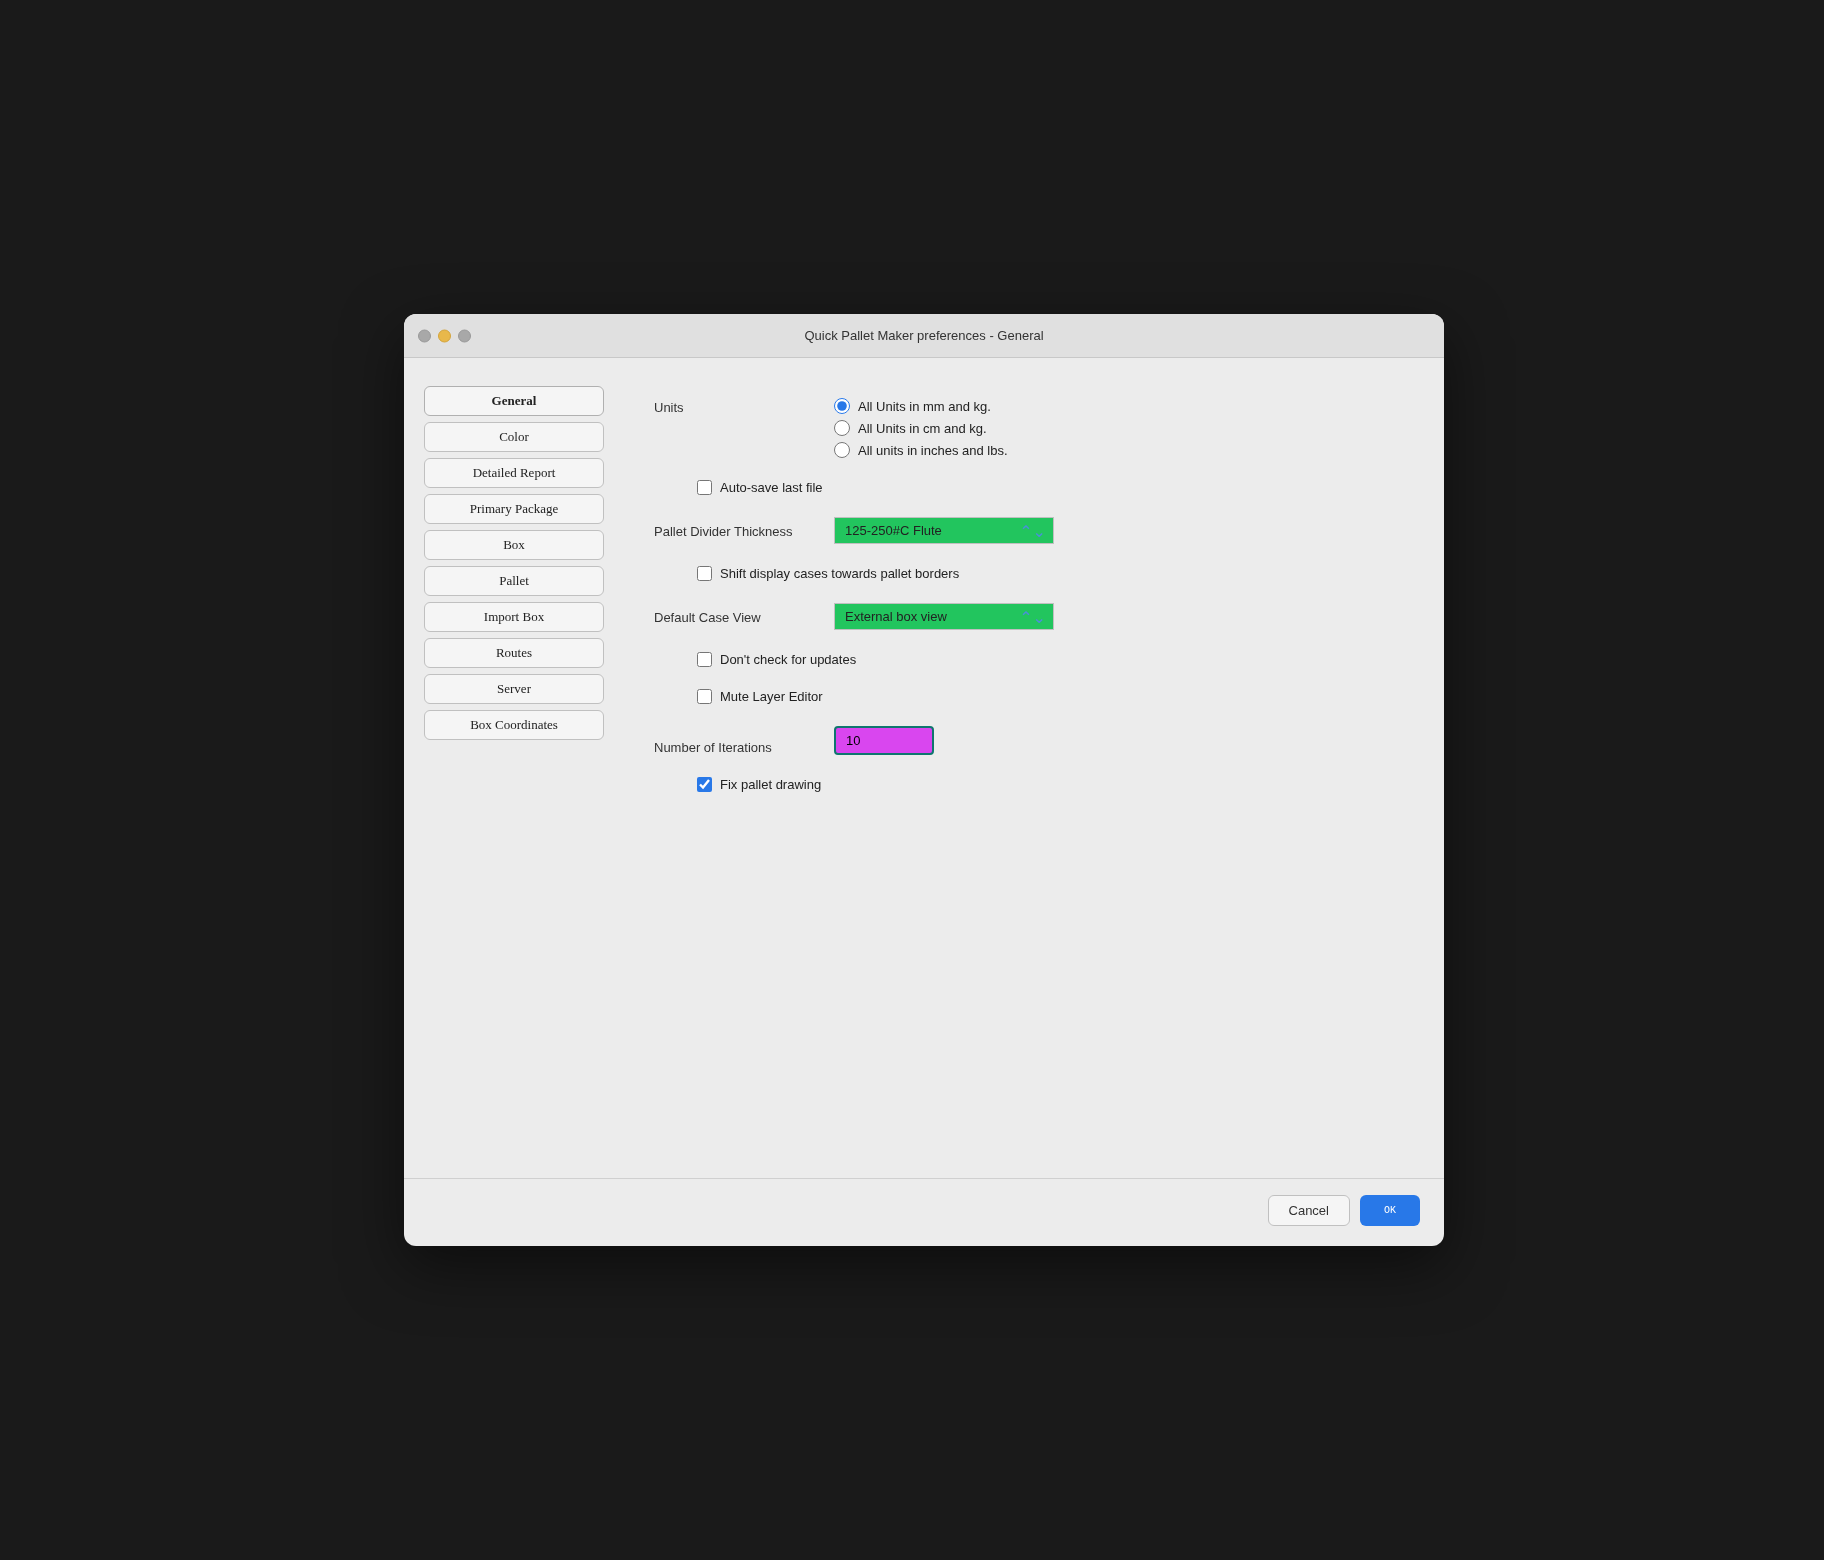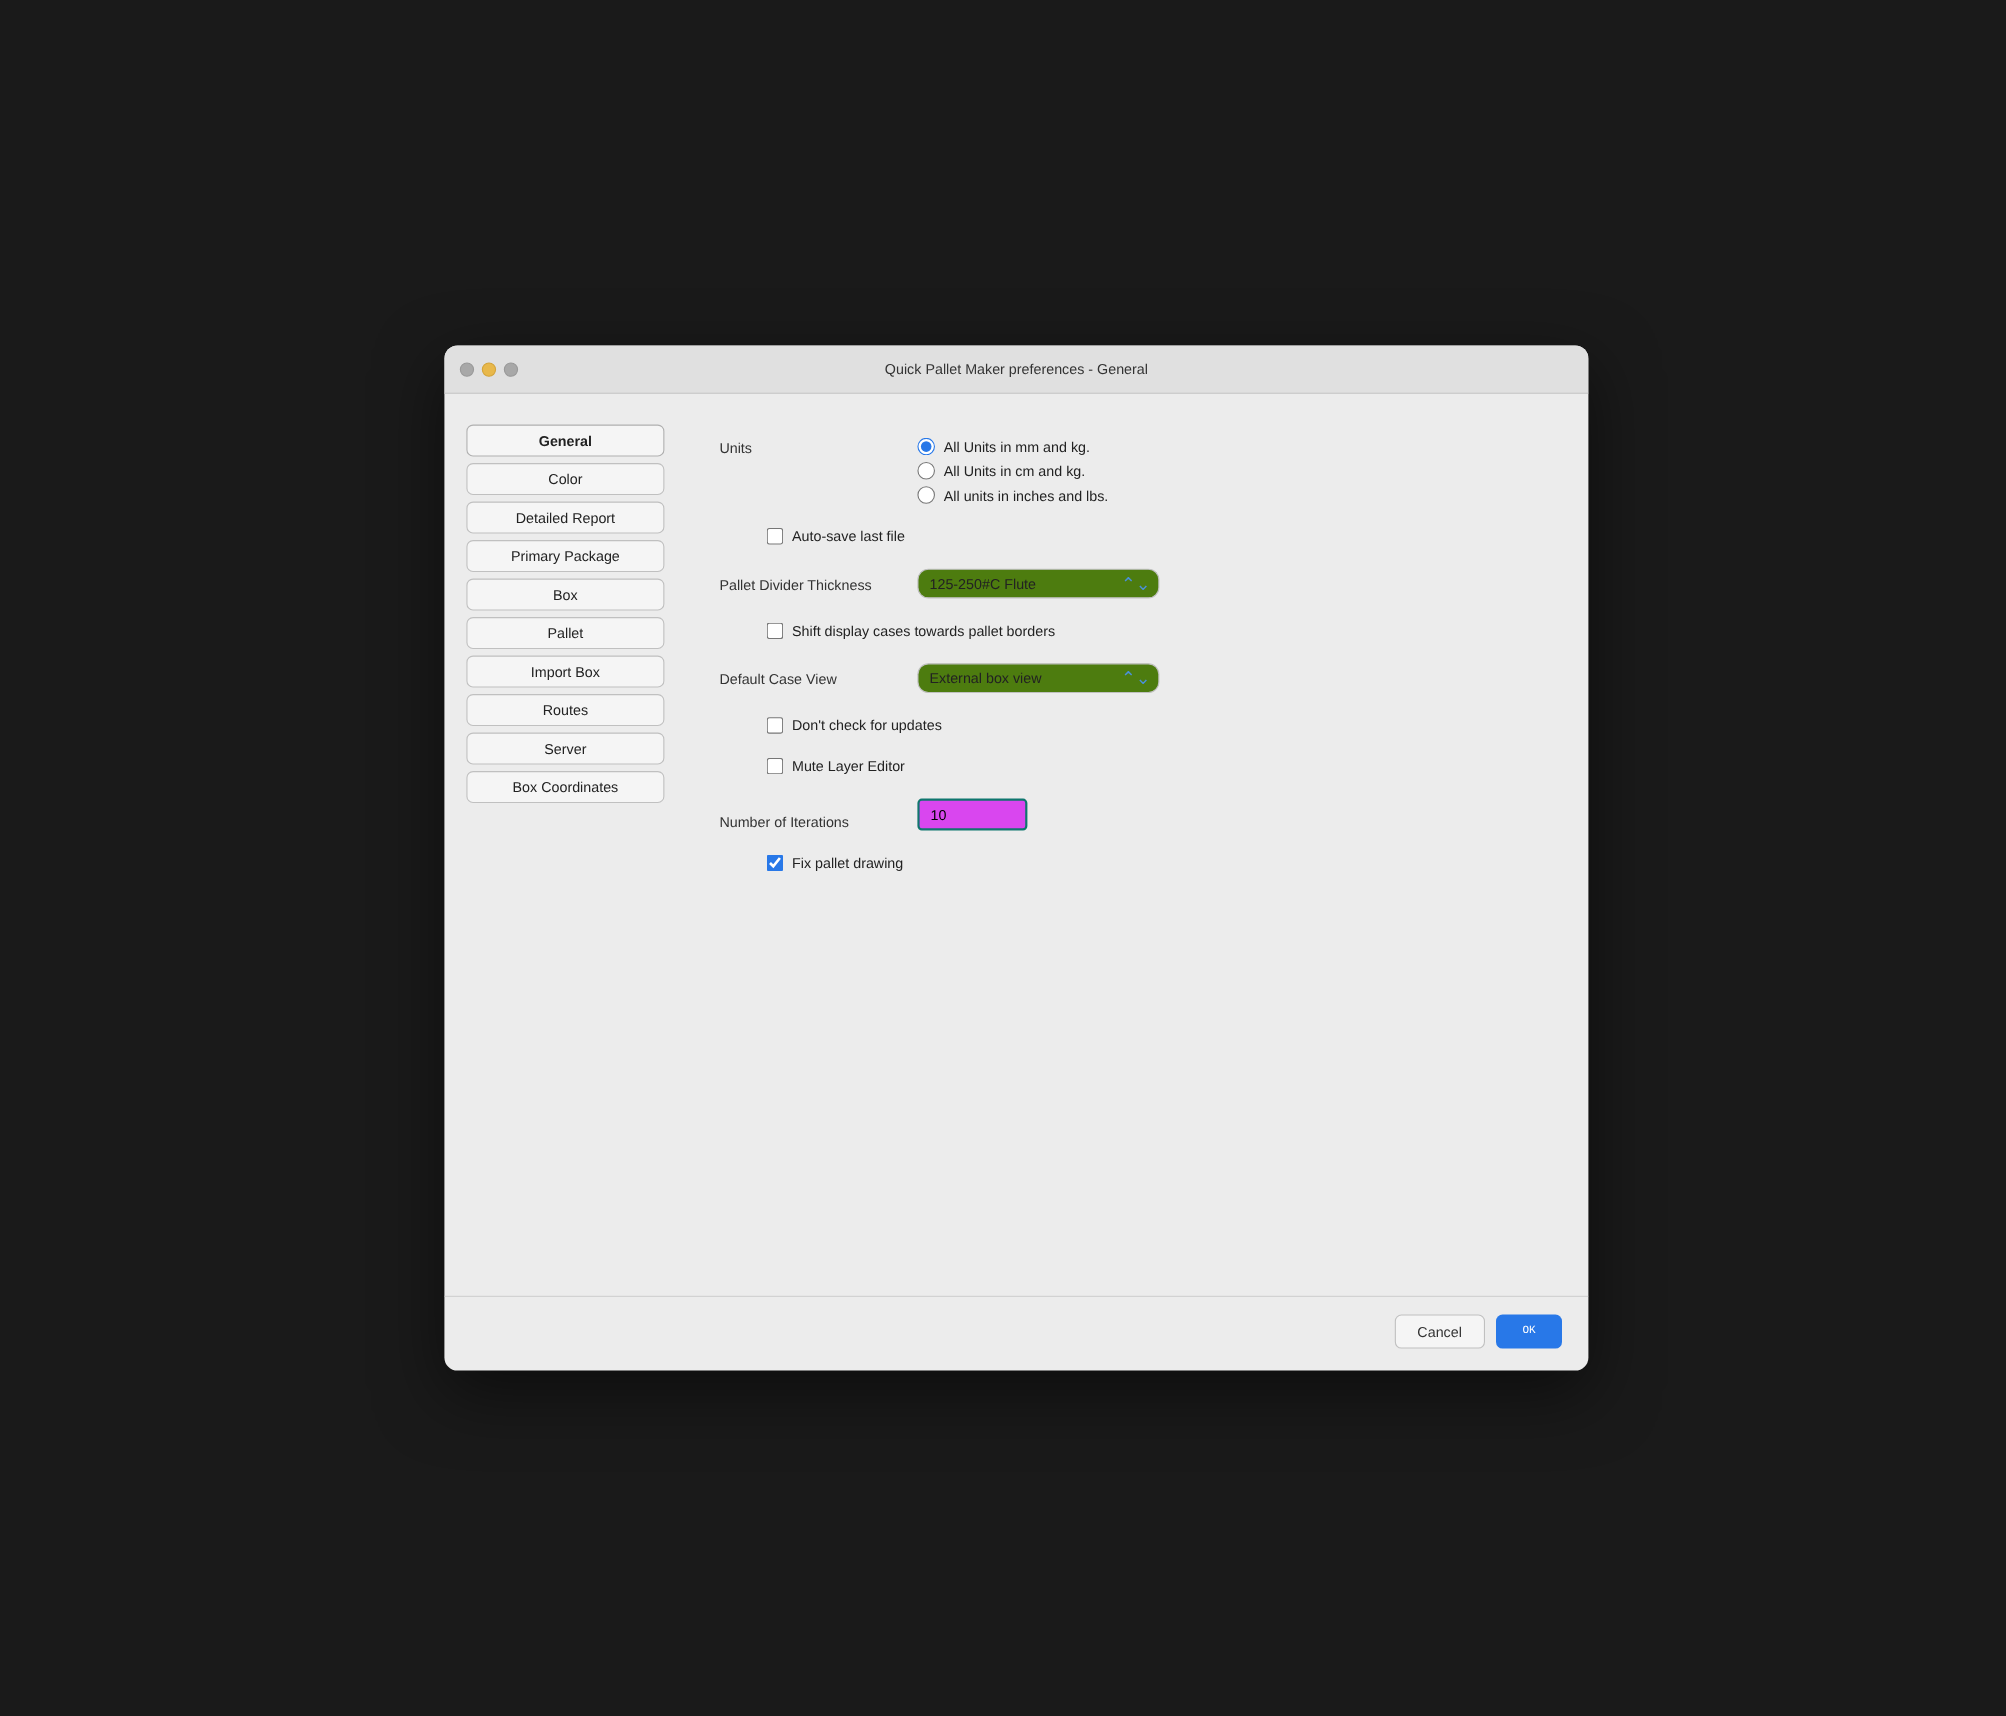--- a/index.html
+++ b/index.html
@@ -82,21 +82,21 @@
     .sidebar-btn {
       width: 180px;
       padding: 6px 12px;
       border-radius: 6px;
       border: 1px solid #c0c0c0;
       background: #f5f5f5;
       font-size: 13px;
       color: #222;
       cursor: pointer;
       text-align: center;
-      font-family: Liberation Sans, sans-serif;
+      font-family: Liberation Serif, serif;
     }
 
     .sidebar-btn.active {
       font-weight: 700;
       background: #f5f5f5;
       border-color: #b0b0b0;
     }
 
     .main {
       flex: 1;
@@ -166,23 +166,23 @@
     }
 
     .select-wrapper {
       position: relative;
       display: inline-block;
     }
 
     .form-select {
       appearance: none;
       -webkit-appearance: none;
-      background: #4d7c0f;
+      background: #22c55e;
       border: 1px solid #c0c0c0;
-      border-radius: 10px;
+      border-radius: 0;
       padding: 5px 30px 5px 10px;
       font-size: 13px;
       color: #222;
       cursor: pointer;
       min-width: 220px;
       font-family: -apple-system, BlinkMacSystemFont, 'Helvetica Neue', Arial, sans-serif;
     }
 
     .select-arrow {
       position: absolute;

